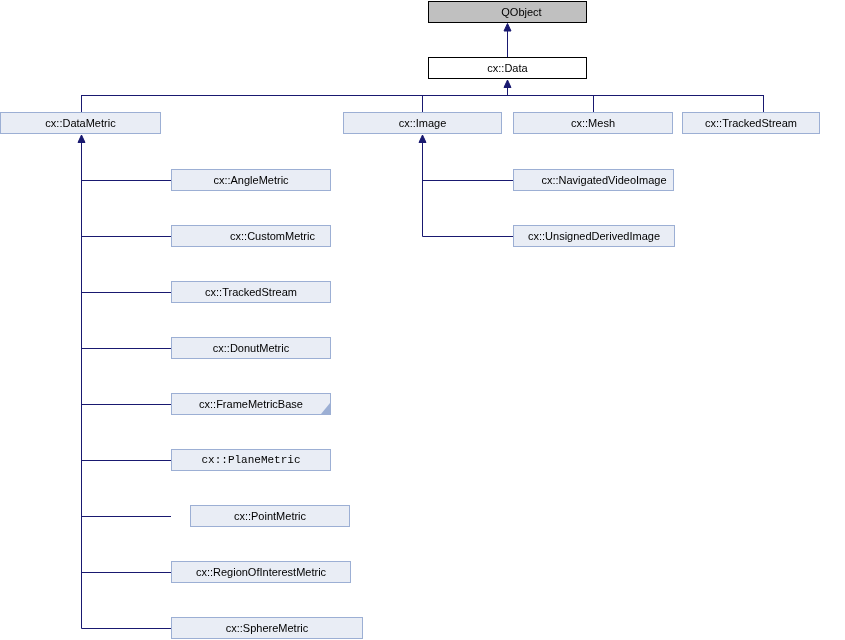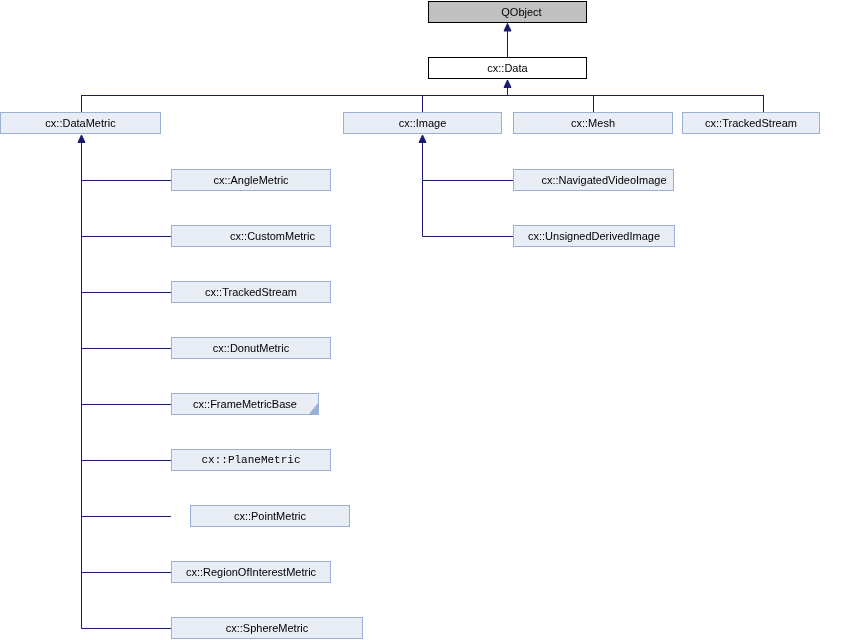--- a/index.html
+++ b/index.html
@@ -27,24 +27,24 @@
   .n0{left:428px;top:1px;width:159px;}
   .n1{left:428px;top:57px;width:159px;}
   .n2{left:0px;top:112px;width:161px;}
   .n3{left:343px;top:112px;width:159px;}
   .n4{left:513px;top:112px;width:160px;}
   .n5{left:682px;top:112px;width:138px;}
   .n6{left:171px;top:169px;width:160px;}
   .n7{left:171px;top:225px;width:160px;padding-left:43px;}
   .n8{left:171px;top:281px;width:160px;}
   .n9{left:171px;top:337px;width:160px;}
-  .n10{left:171px;top:393px;width:148px;}
+  .n10{left:171px;top:393px;width:160px;}
   .n11{left:171px;top:449px;width:160px;font-family:Liberation Mono, monospace;}
   .n12{left:171px;top:505px;width:160px;margin-left:19px;}
-  .n13{left:171px;top:561px;width:160px;}
+  .n13{left:171px;top:561px;width:180px;}
   .n14{left:171px;top:617px;width:192px;}
   .n15{left:513px;top:169px;width:161px;padding-left:21px;}
   .n16{left:513px;top:225px;width:162px;}
 </style>
 </head>
 <body>
 
 <div class="diagram">
 
   <svg class="edges" width="845" height="640" viewBox="0 0 845 640" aria-hidden="true">

